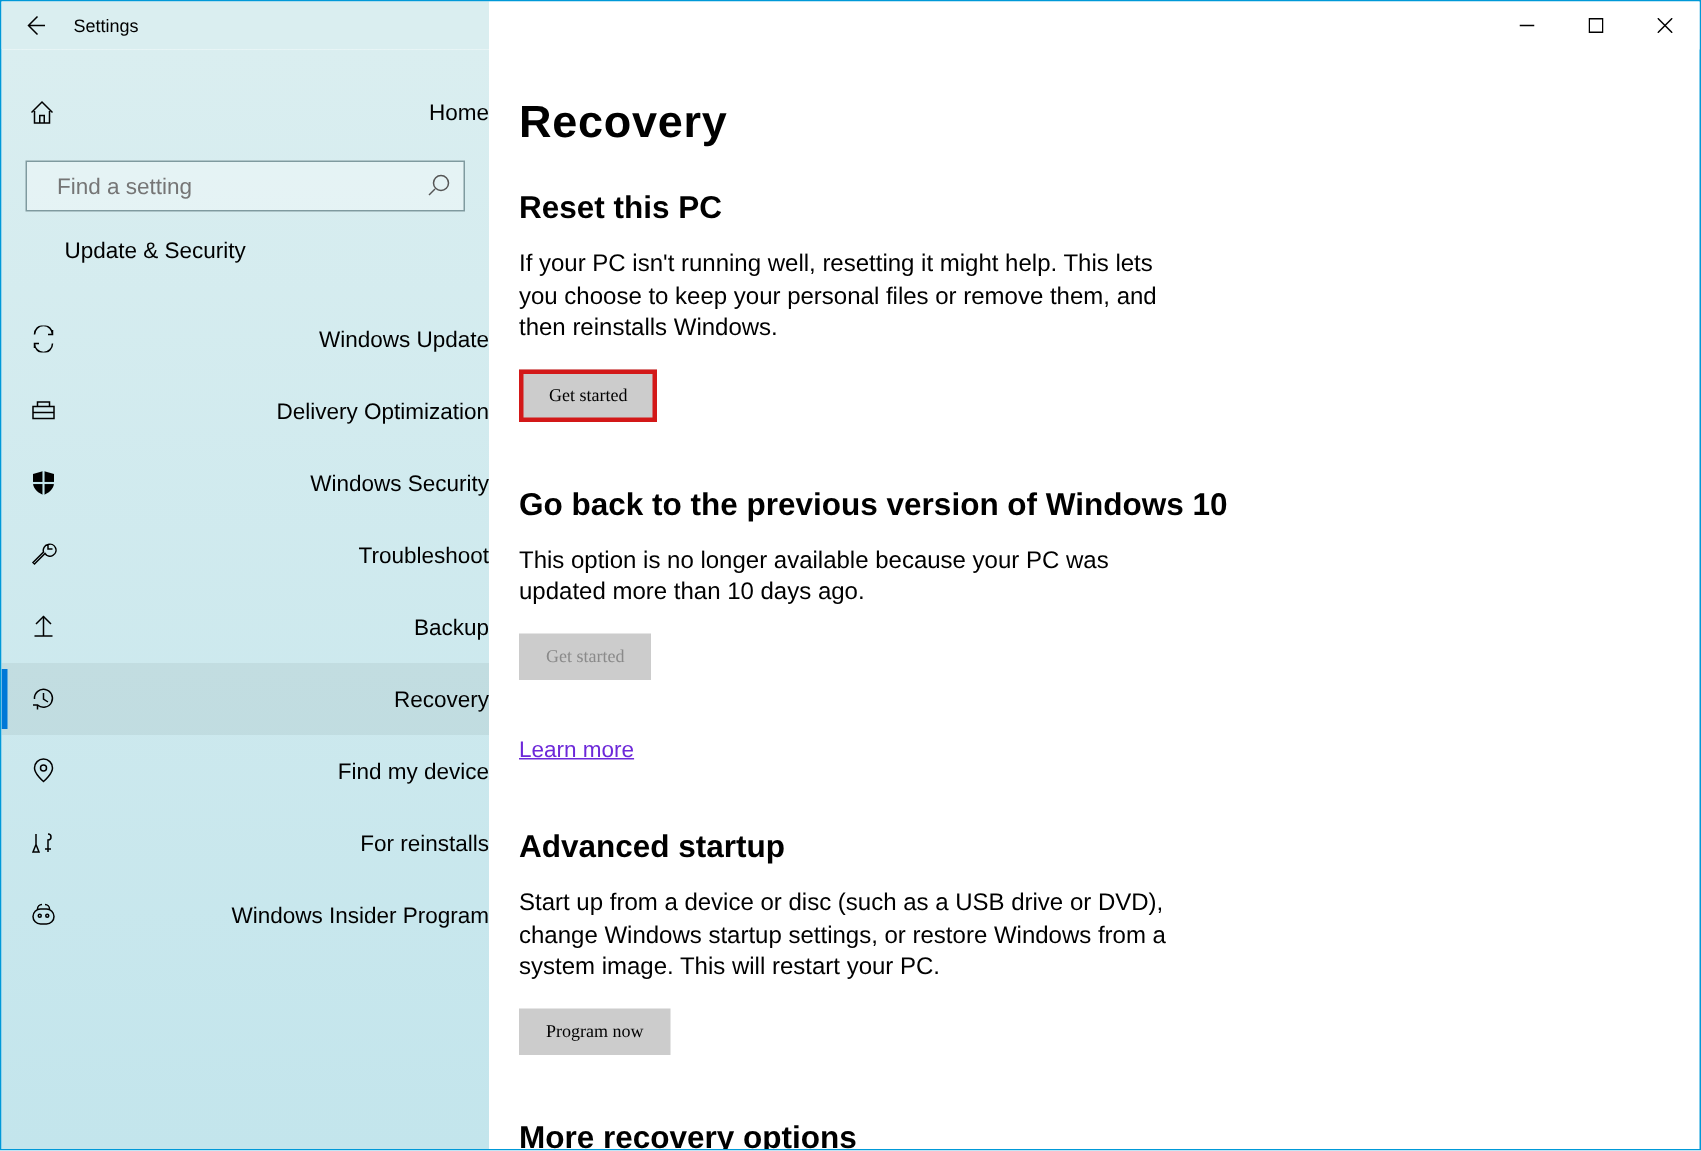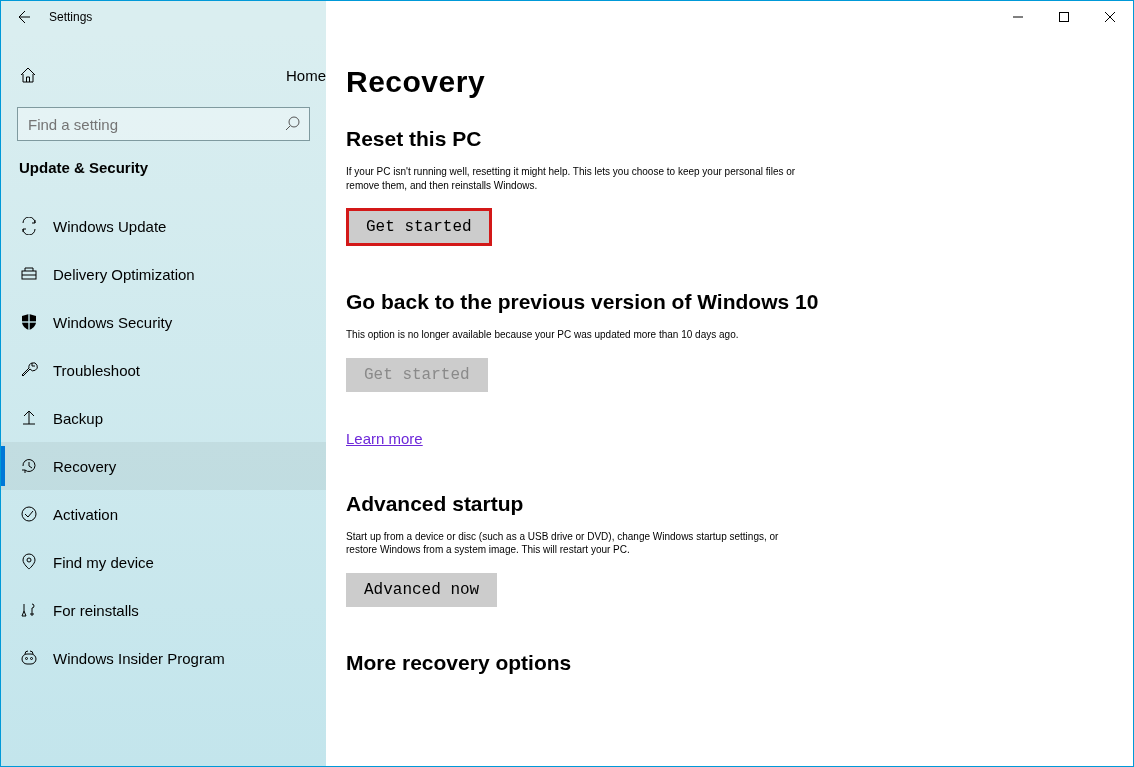--- a/index.html
+++ b/index.html
@@ -8,35 +8,35 @@
   .titlebar { height: 32px; display: flex; align-items: center; position: relative; background: linear-gradient(to right, #daeef0 0%, #daeef0 325px, #ffffff 325px, #ffffff 100%); }
   .titlebar .back { width: 44px; display: flex; align-items: center; justify-content: center; height: 100%; font-size: 16px; }
   .titlebar .title { font-size: 12px; margin-left: 4px; }
   .winbtns { position: absolute; right: 0; top: 0; display: flex; height: 100%; }
   .winbtn { width: 46px; height: 32px; display: flex; align-items: center; justify-content: center; }
   .body { flex: 1; display: flex; overflow: hidden; }
   
   .sidebar { width: 325px; background: linear-gradient(to bottom, #daeef0 0%, #c3e5ec 100%); padding-top: 22px; position: relative; }
   .home { display: flex; align-items: center; height: 40px; padding-left: 18px; gap: 14px; font-size: 15px; justify-content: space-between; }
   .search { margin: 12px 16px 18px 16px; position: relative; }
-  .search input { width: 100%; height: 34px; border: 1px solid #7f9a9f; background: rgba(255,255,255,0.35); padding: 0 36px 0 10px; font-size: 15px; color: #555; outline: none; }
+  .search input { width: 100%; height: 34px; border: 1px solid #7f9a9f; background: rgba(255,255,255,0.35); padding: 0 36px 0 20px; font-size: 15px; color: #555; outline: none; }
   .search .sicon { position: absolute; right: 10px; top: 9px; color: #555; }
-  .category { font-weight: 700; font-size: 15px; padding: 0 0 10px 18px; }
+  .category { font-weight: 400; font-size: 15px; padding: 0 0 10px 18px; margin-left: 24px; }
   .navlist { margin-top: 16px; }
-  .navitem { display: flex; align-items: center; height: 48px; padding-left: 18px; gap: 14px; font-size: 15px; position: relative; }
+  .navitem { display: flex; align-items: center; height: 48px; padding-left: 18px; gap: 14px; font-size: 15px; position: relative; justify-content: space-between; }
   .navitem .nicon { width: 20px; display: flex; align-items: center; justify-content: center; }
   .navitem.active { background: rgba(0,0,0,0.05); }
   .navitem.active::before { content: ""; position: absolute; left: 0; top: 4px; bottom: 4px; width: 4px; background: #0078d7; }
   
   .main { flex: 1; padding: 32px 0 0 20px; overflow: auto; }
   .main h1 { font-weight: 600; font-size: 30px; letter-spacing: 0.5px; margin-bottom: 28px; }
   .section { margin-bottom: 44px; max-width: 560px; }
   .section h2 { font-weight: 600; font-size: 21px; margin-bottom: 14px; }
-  .section p { font-size: 10px; line-height: 1.35; margin-bottom: 16px; }
-  .btn { display: inline-block; background: #cccccc; border: none; padding: 8px 18px; font-size: 16px; font-family: Liberation Mono, monospace; }
+  .section p { font-size: 16px; line-height: 1.35; margin-bottom: 16px; }
+  .btn { display: inline-block; background: #cccccc; border: none; padding: 8px 18px; font-size: 12px; font-family: Liberation Serif, serif; }
   .btn.highlight { border: 3px solid #d31818; padding: 7px 17px; }
   .btn.disabled { color: #8a8a8a; }
   .link { color: #6d28d9; font-size: 15px; display: inline-block; }
   svg { display: block; }
 </style>
 </head>
 <body>
 
 <div class="window">
 
@@ -140,29 +140,20 @@
           <span class="nicon">
             <svg width="18" height="18" viewBox="0 0 18 18" fill="none" stroke="#000" stroke-width="1">
                 <path d="M3 9 A6 6 0 1 1 5 13 M2 13 H5 V16 M9 5 V9 L12 11"></path>
               </svg>
           </span>
           <span>Recovery</span>
         </div>
         <div class="navitem">
           <span class="nicon">
             <svg width="18" height="18" viewBox="0 0 18 18" fill="none" stroke="#000" stroke-width="1">
-                <circle cx="9" cy="9" r="7"></circle>
-                <path d="M5 9 L8 12 L13 6"></path>
-              </svg>
-          </span>
-          <span>Activation</span>
-        </div>
-        <div class="navitem">
-          <span class="nicon">
-            <svg width="18" height="18" viewBox="0 0 18 18" fill="none" stroke="#000" stroke-width="1">
                 <path d="M9 16 C9 16 15 11 15 7 A6 6 0 0 0 3 7 C3 11 9 16 9 16 Z"></path>
                 <circle cx="9" cy="7" r="2"></circle>
               </svg>
           </span>
           <span>Find my device</span>
         </div>
         <div class="navitem">
           <span class="nicon">
             <svg width="18" height="18" viewBox="0 0 18 18" fill="none" stroke="#000" stroke-width="1">
                 <path d="M4 3 V10 M4 10 L2 15 H6 Z M12 3 A2 2 0 1 1 12 7 L12 15 M10 13 H14"></path>
@@ -198,21 +189,21 @@
         <p style="max-width:450px">This option is no longer available because your PC was updated more than 10 days ago.</p>
         <button class="btn disabled">Get started</button>
         <div style="margin-top:38px">
           <a class="link" href="#">Learn more</a>
         </div>
       </div>
 
       <div class="section">
         <h2>Advanced startup</h2>
         <p style="max-width:440px">Start up from a device or disc (such as a USB drive or DVD), change Windows startup settings, or restore Windows from a system image. This will restart your PC.</p>
-        <button class="btn">Advanced now</button>
+        <button class="btn">Program now</button>
       </div>
 
       <div class="section" style="margin-bottom:10px">
         <h2>More recovery options</h2>
 
       </div>
     </div>
   </div>
 </div>
 

